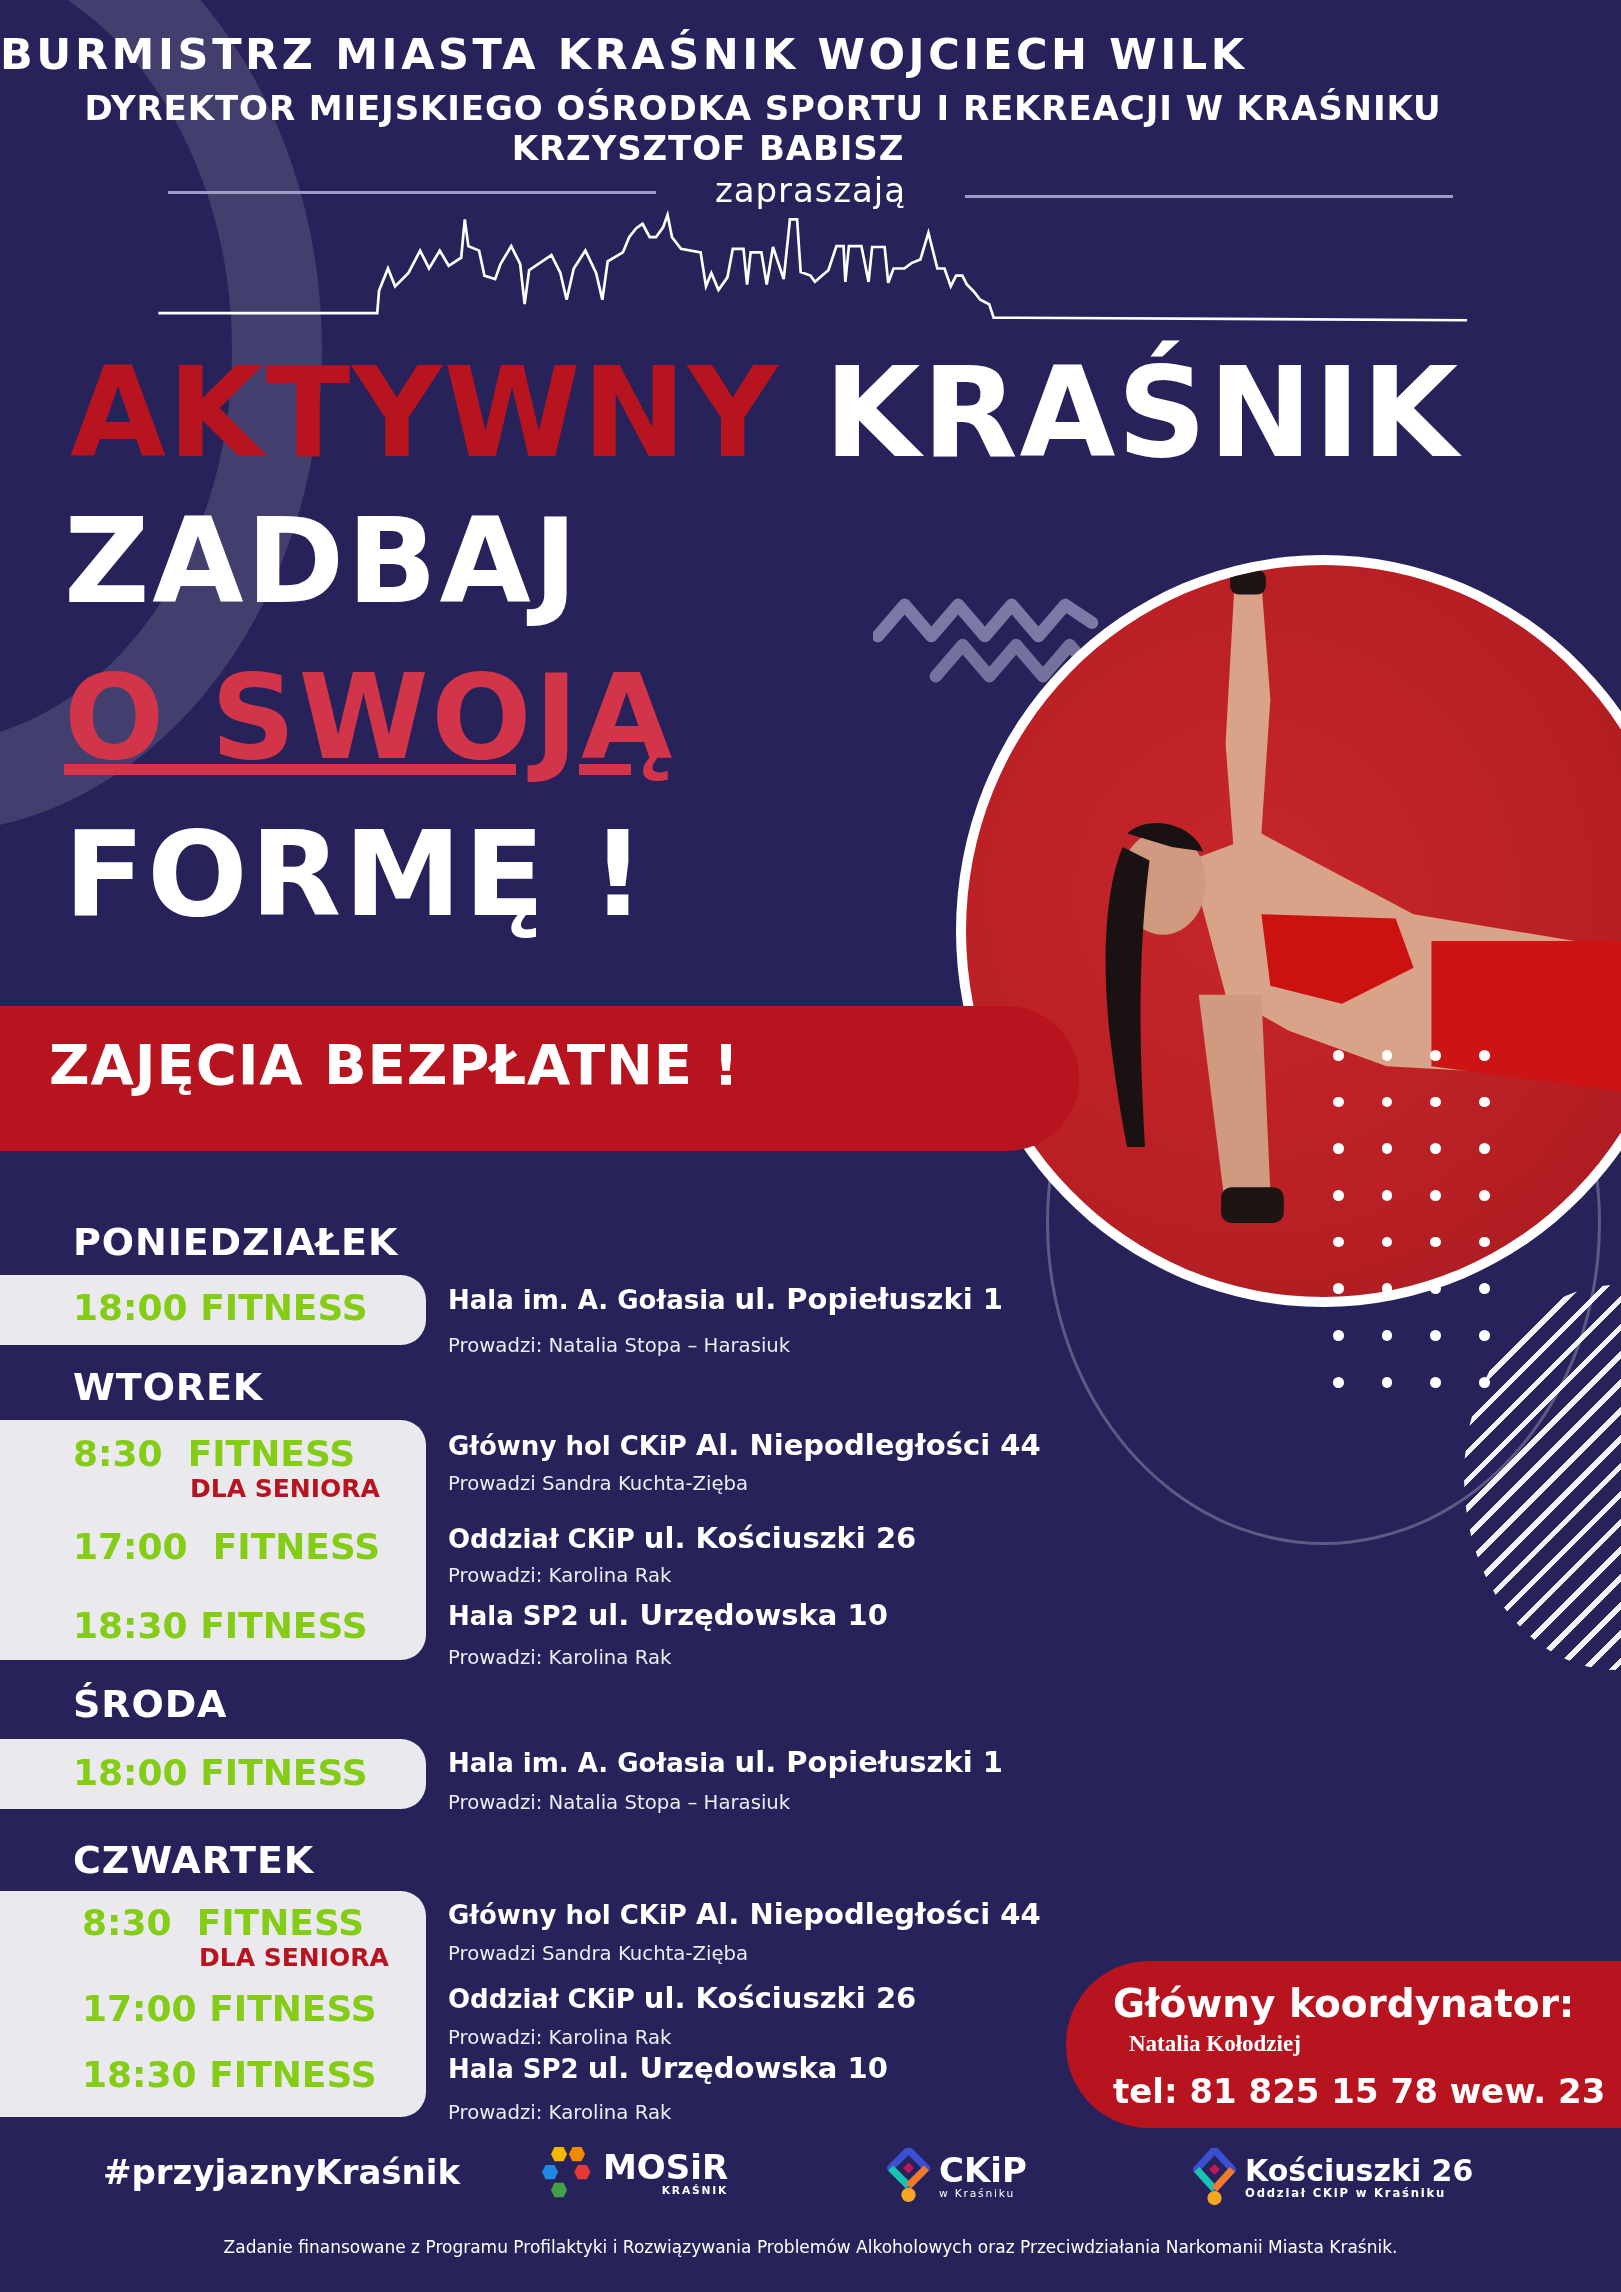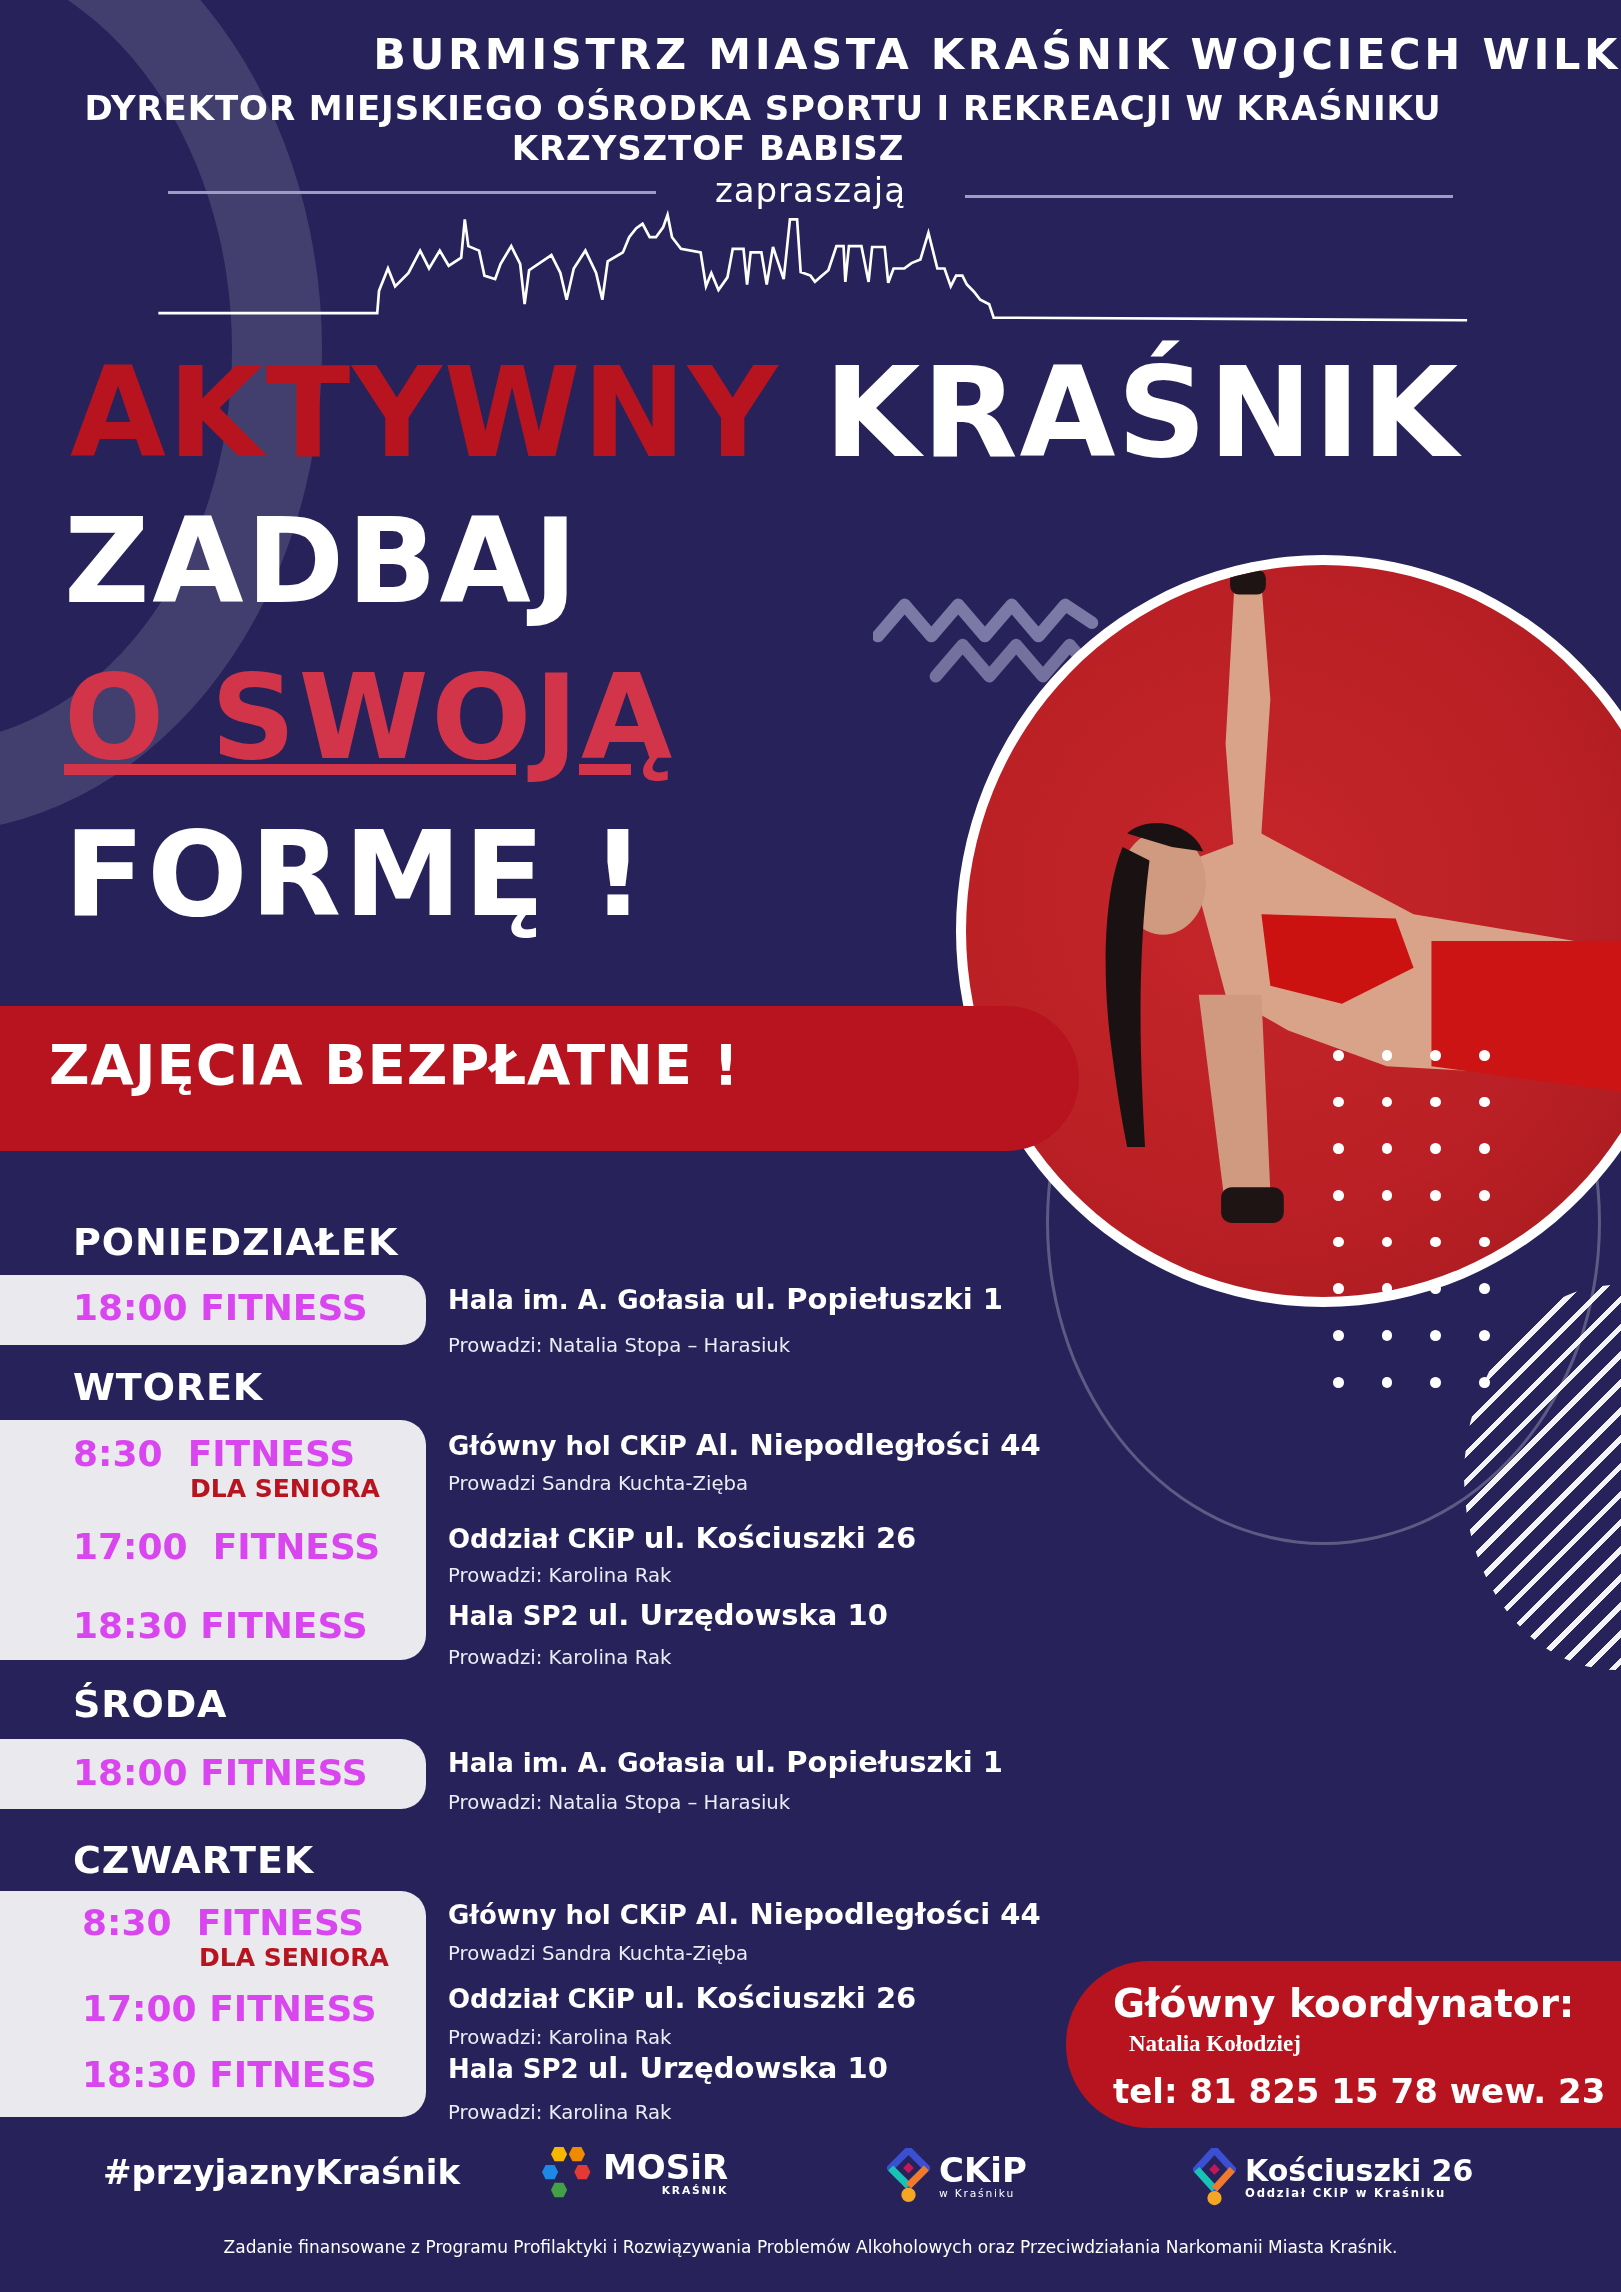--- a/index.html
+++ b/index.html
@@ -13,21 +13,21 @@
   .abs { position: absolute; }
 
   
   .arc-tl {
     position: absolute; left: -466px; top: -134px;
     width: 788px; height: 967px; border-radius: 50%;
     border: 90px solid rgba(255,255,255,0.13);
   }
 
   
-  .hdr1 { left: 0; width: 1621px; top: 29px; text-align: right;
+  .hdr1 { left: 0; width: 1621px; top: 29px; text-align: left;
     font-family: "DejaVu Sans", sans-serif; font-weight: bold; font-size: 43px;
     letter-spacing: 3.6px; }
   .hdr2 { left: 0; width: 1526px; top: 88px; text-align: center;
     font-weight: bold; font-size: 34px; letter-spacing: 0.9px; }
   .hdr3 { left: 0; width: 1416px; top: 128px; text-align: center;
     font-weight: bold; font-size: 34px; letter-spacing: 0.9px; }
   .hdr-invite { left: 0; width: 1621px; top: 170px; text-align: center;
     font-size: 34px; letter-spacing: 0.9px; }
   .hline { position: absolute; height: 2.7px; background: #9e9bc4; }
 
@@ -61,21 +61,21 @@
     background: repeating-linear-gradient(135deg, #ffffff 0 5.4px, transparent 5.4px 19.7px);
     opacity: 0.95;
   }
   .dots { position: absolute; left: 1333px; top: 1050px; display: grid;
     grid-template-columns: repeat(4, 10.7px); grid-auto-rows: 10.7px; column-gap: 38px; row-gap: 36px; }
   .dot { width: 10.7px; height: 10.7px; border-radius: 50%; background: #ffffff; }
 
   
   .day { position: absolute; left: 73px; font-weight: bold; font-size: 38px; letter-spacing: 0.9px; }
   .pill { position: absolute; left: 0; width: 426px; background: #e9e9ee; border-radius: 0 25px 25px 0; }
-  .time { position: absolute; color: #d946ef; font-weight: bold; font-size: 36px; white-space: nowrap; }
+  .time { position: absolute; color: #84cc16; font-weight: bold; font-size: 36px; white-space: nowrap; }
   .sub { position: absolute; color: #b7141f; font-weight: bold; font-size: 25px; white-space: nowrap; }
   .venue { position: absolute; left: 448px; white-space: nowrap; font-weight: bold; }
   .venue .v-name { font-size: 26px; text-align: center; }
   .venue .v-addr { font-size: 29px; margin-left: 9px; }
   .lead { position: absolute; left: 448px; font-size: 19.7px; white-space: nowrap; color: #ececf4; }
 
   
   .coord { position: absolute; left: 1066px; top: 1961px; width: 591px; height: 167px;
     background: #b7141f; border-radius: 83px 0 0 83px; }
   .coord-title { position: absolute; left: 1113px; top: 1981px; font-weight: bold; font-size: 39px; white-space: nowrap; }

